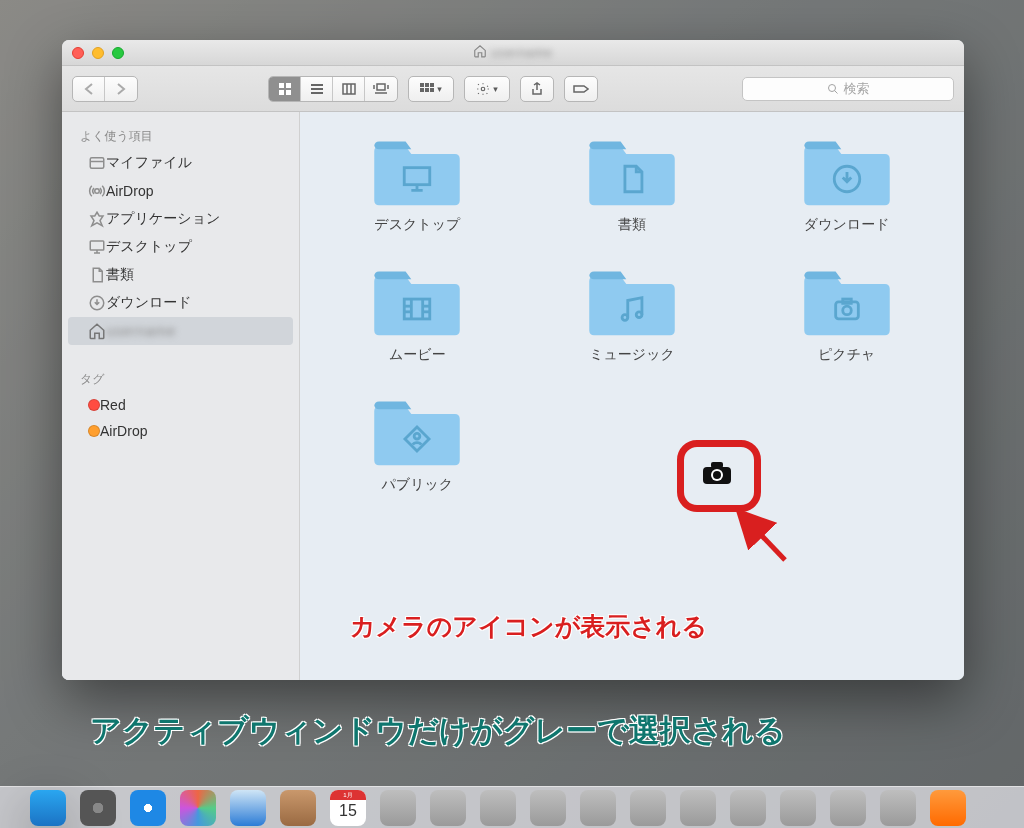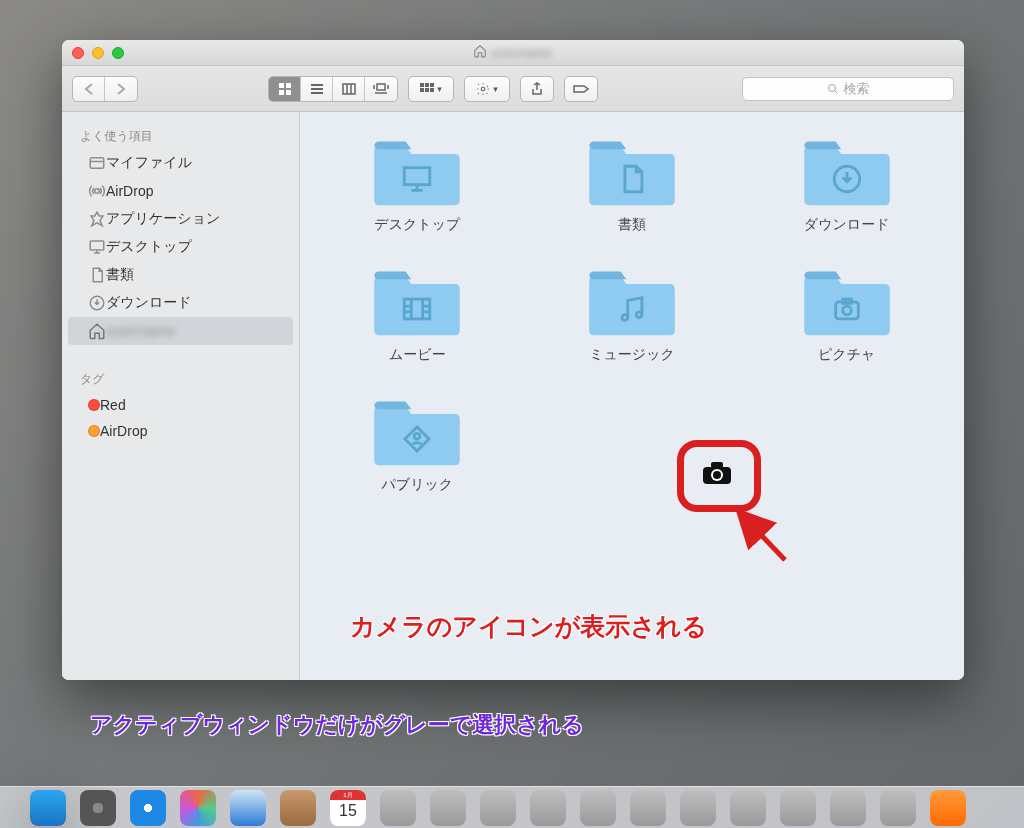--- a/index.html
+++ b/index.html
@@ -119,21 +119,21 @@
   }
   .annot1{
     position:absolute; left:350px; top:610px;
     color:#d91f1f; font-weight:700; font-size:25px;
     text-shadow: -1px -1px 0 #fff,1px -1px 0 #fff,-1px 1px 0 #fff,1px 1px 0 #fff;
     white-space:nowrap;
   }
   .arrow-svg{ position:absolute; left:430px; top:393px; pointer-events:none;}
   .annot2{
     position:absolute; left:90px; top:710px;
-    color:#6d28d9; font-weight:700; font-size:22px;
+    color:#0f766e; font-weight:700; font-size:31px;
     text-shadow: -1px -1px 0 #fff,1px -1px 0 #fff,-1px 1px 0 #fff,1px 1px 0 #fff;
     white-space:nowrap;
   }
   .dock{
     position:absolute; left:0; right:0; bottom:0; height:42px;
     background:rgba(230,230,235,.72);
     border-top:1px solid rgba(255,255,255,.5);
     display:flex; align-items:center; padding:0 30px; gap:14px;
   }
   .dock .app{

